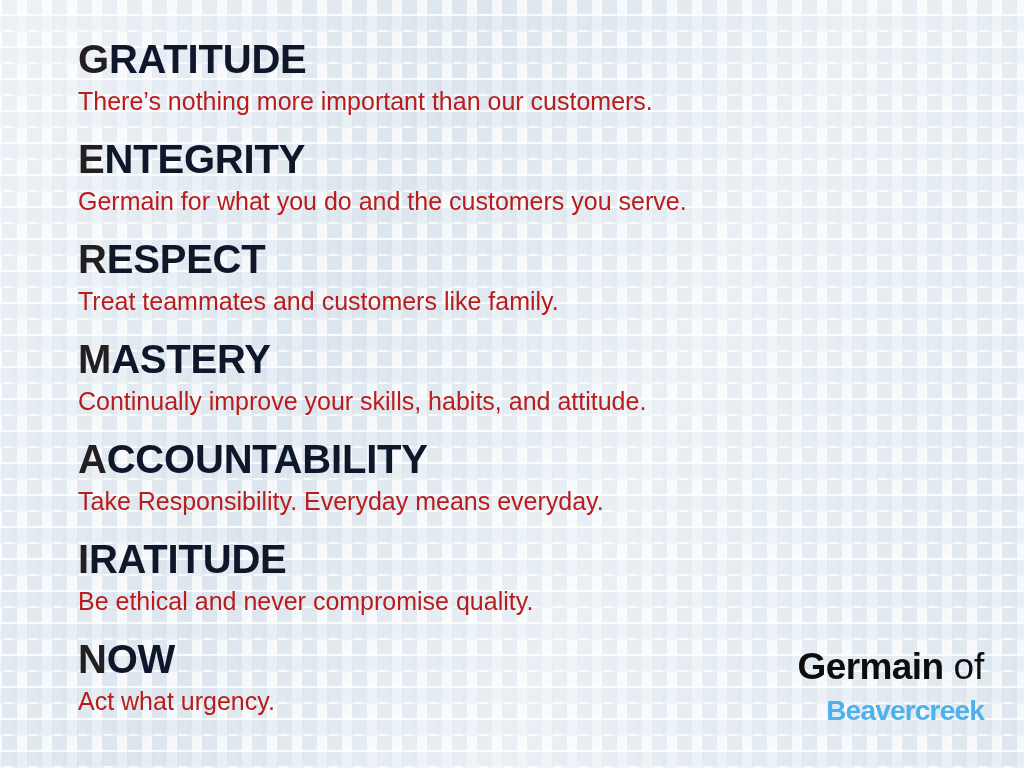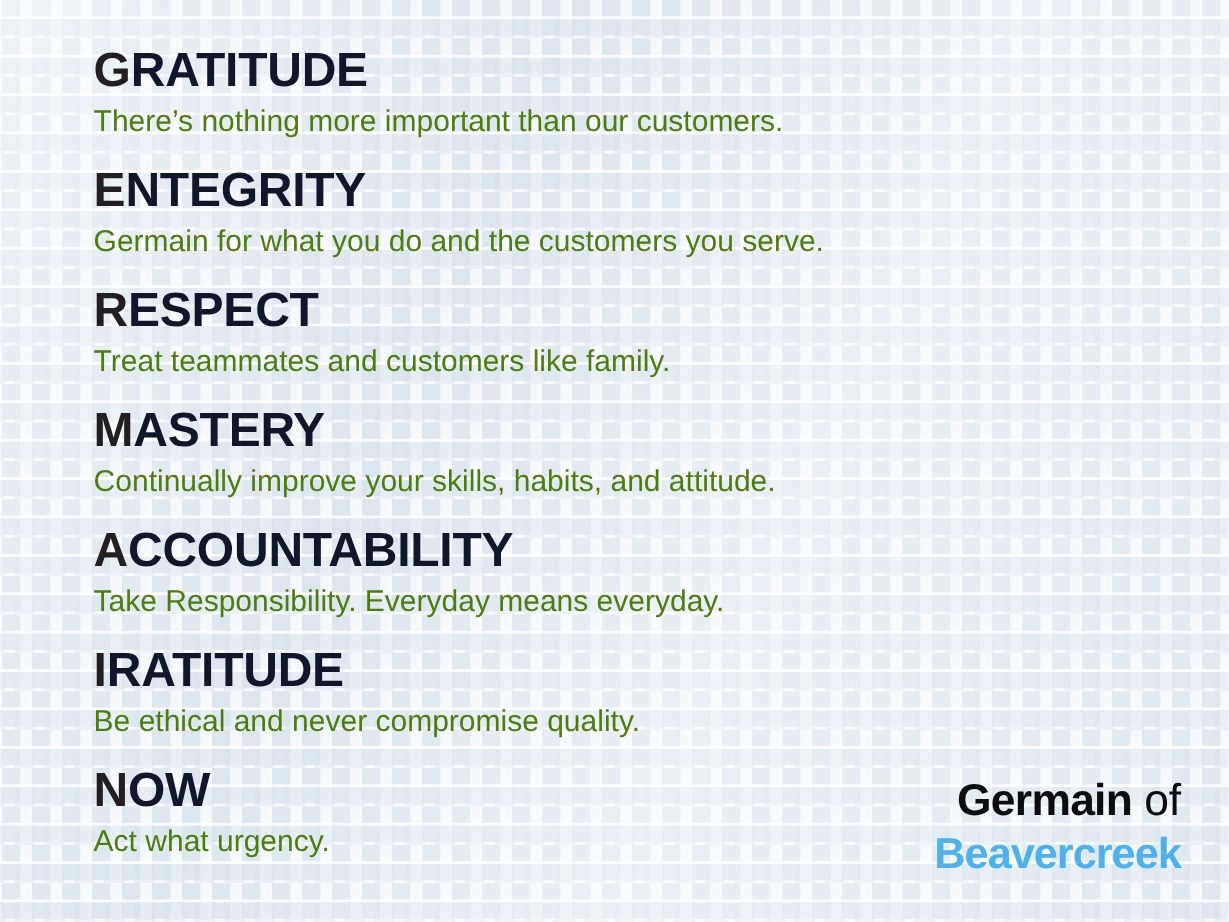--- a/index.html
+++ b/index.html
@@ -90,49 +90,50 @@
   }
   .value-heading .rest {
     color: #0f172a;
   }
   .value-desc {
     margin: 0;
     padding-top: 3px;
     font-size: 25px;
     line-height: 32px;
     font-weight: normal;
-    color: #4d7c0f;
+    color: #b91c1c;
     white-space: nowrap;
   }
 
   
   #brand-logo {
     position: absolute;
     right: 40px;
     bottom: 34px;
     text-align: right;
     line-height: 1.0;
   }
   #brand-line-top {
     font-size: 37px;
     line-height: 42px;
     white-space: nowrap;
+    text-align: center;
   }
   #brand-name {
     font-weight: bold;
     color: #0d0d0d;
     letter-spacing: -0.6px;
   }
   #brand-conn {
     font-weight: normal;
     color: #0d0d0d;
     letter-spacing: -0.2px;
   }
   #brand-line-bottom {
-    font-size: 36px;
+    font-size: 28px;
     line-height: 46px;
     font-weight: bold;
     color: #4cb1ec;
     letter-spacing: -0.8px;
     white-space: nowrap;
   }
 </style>
 </head>
 <body>
 

